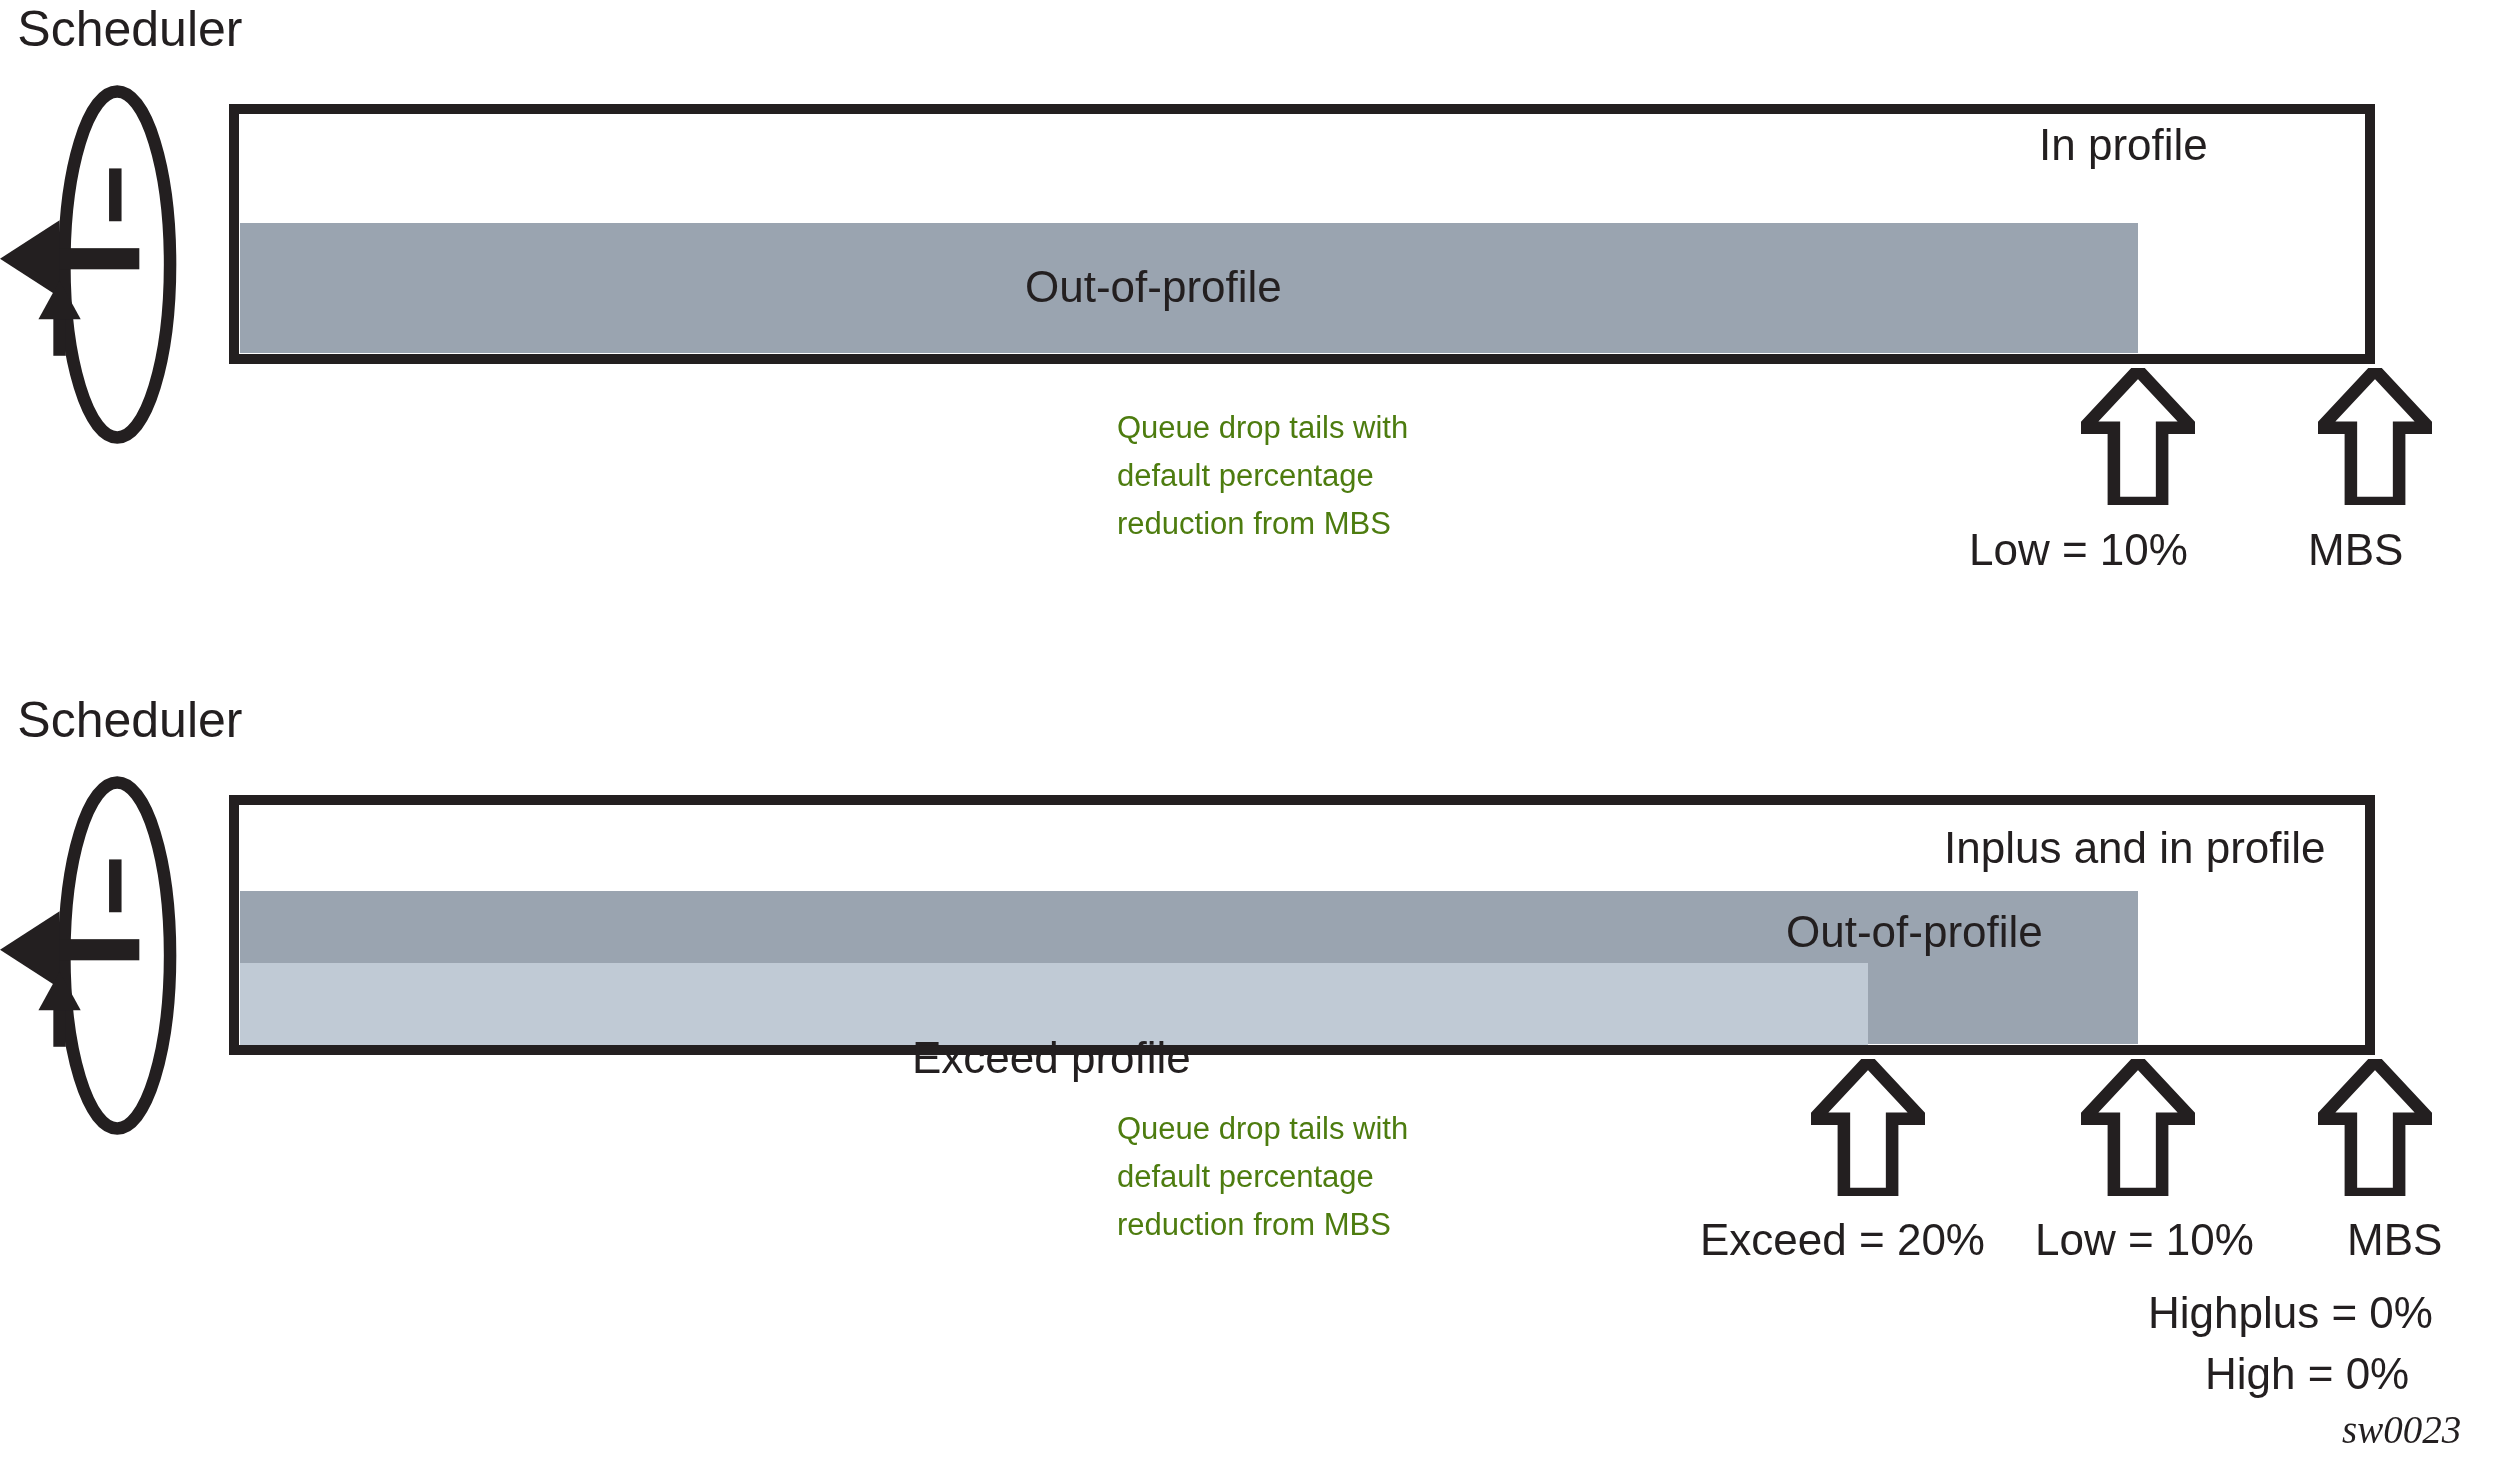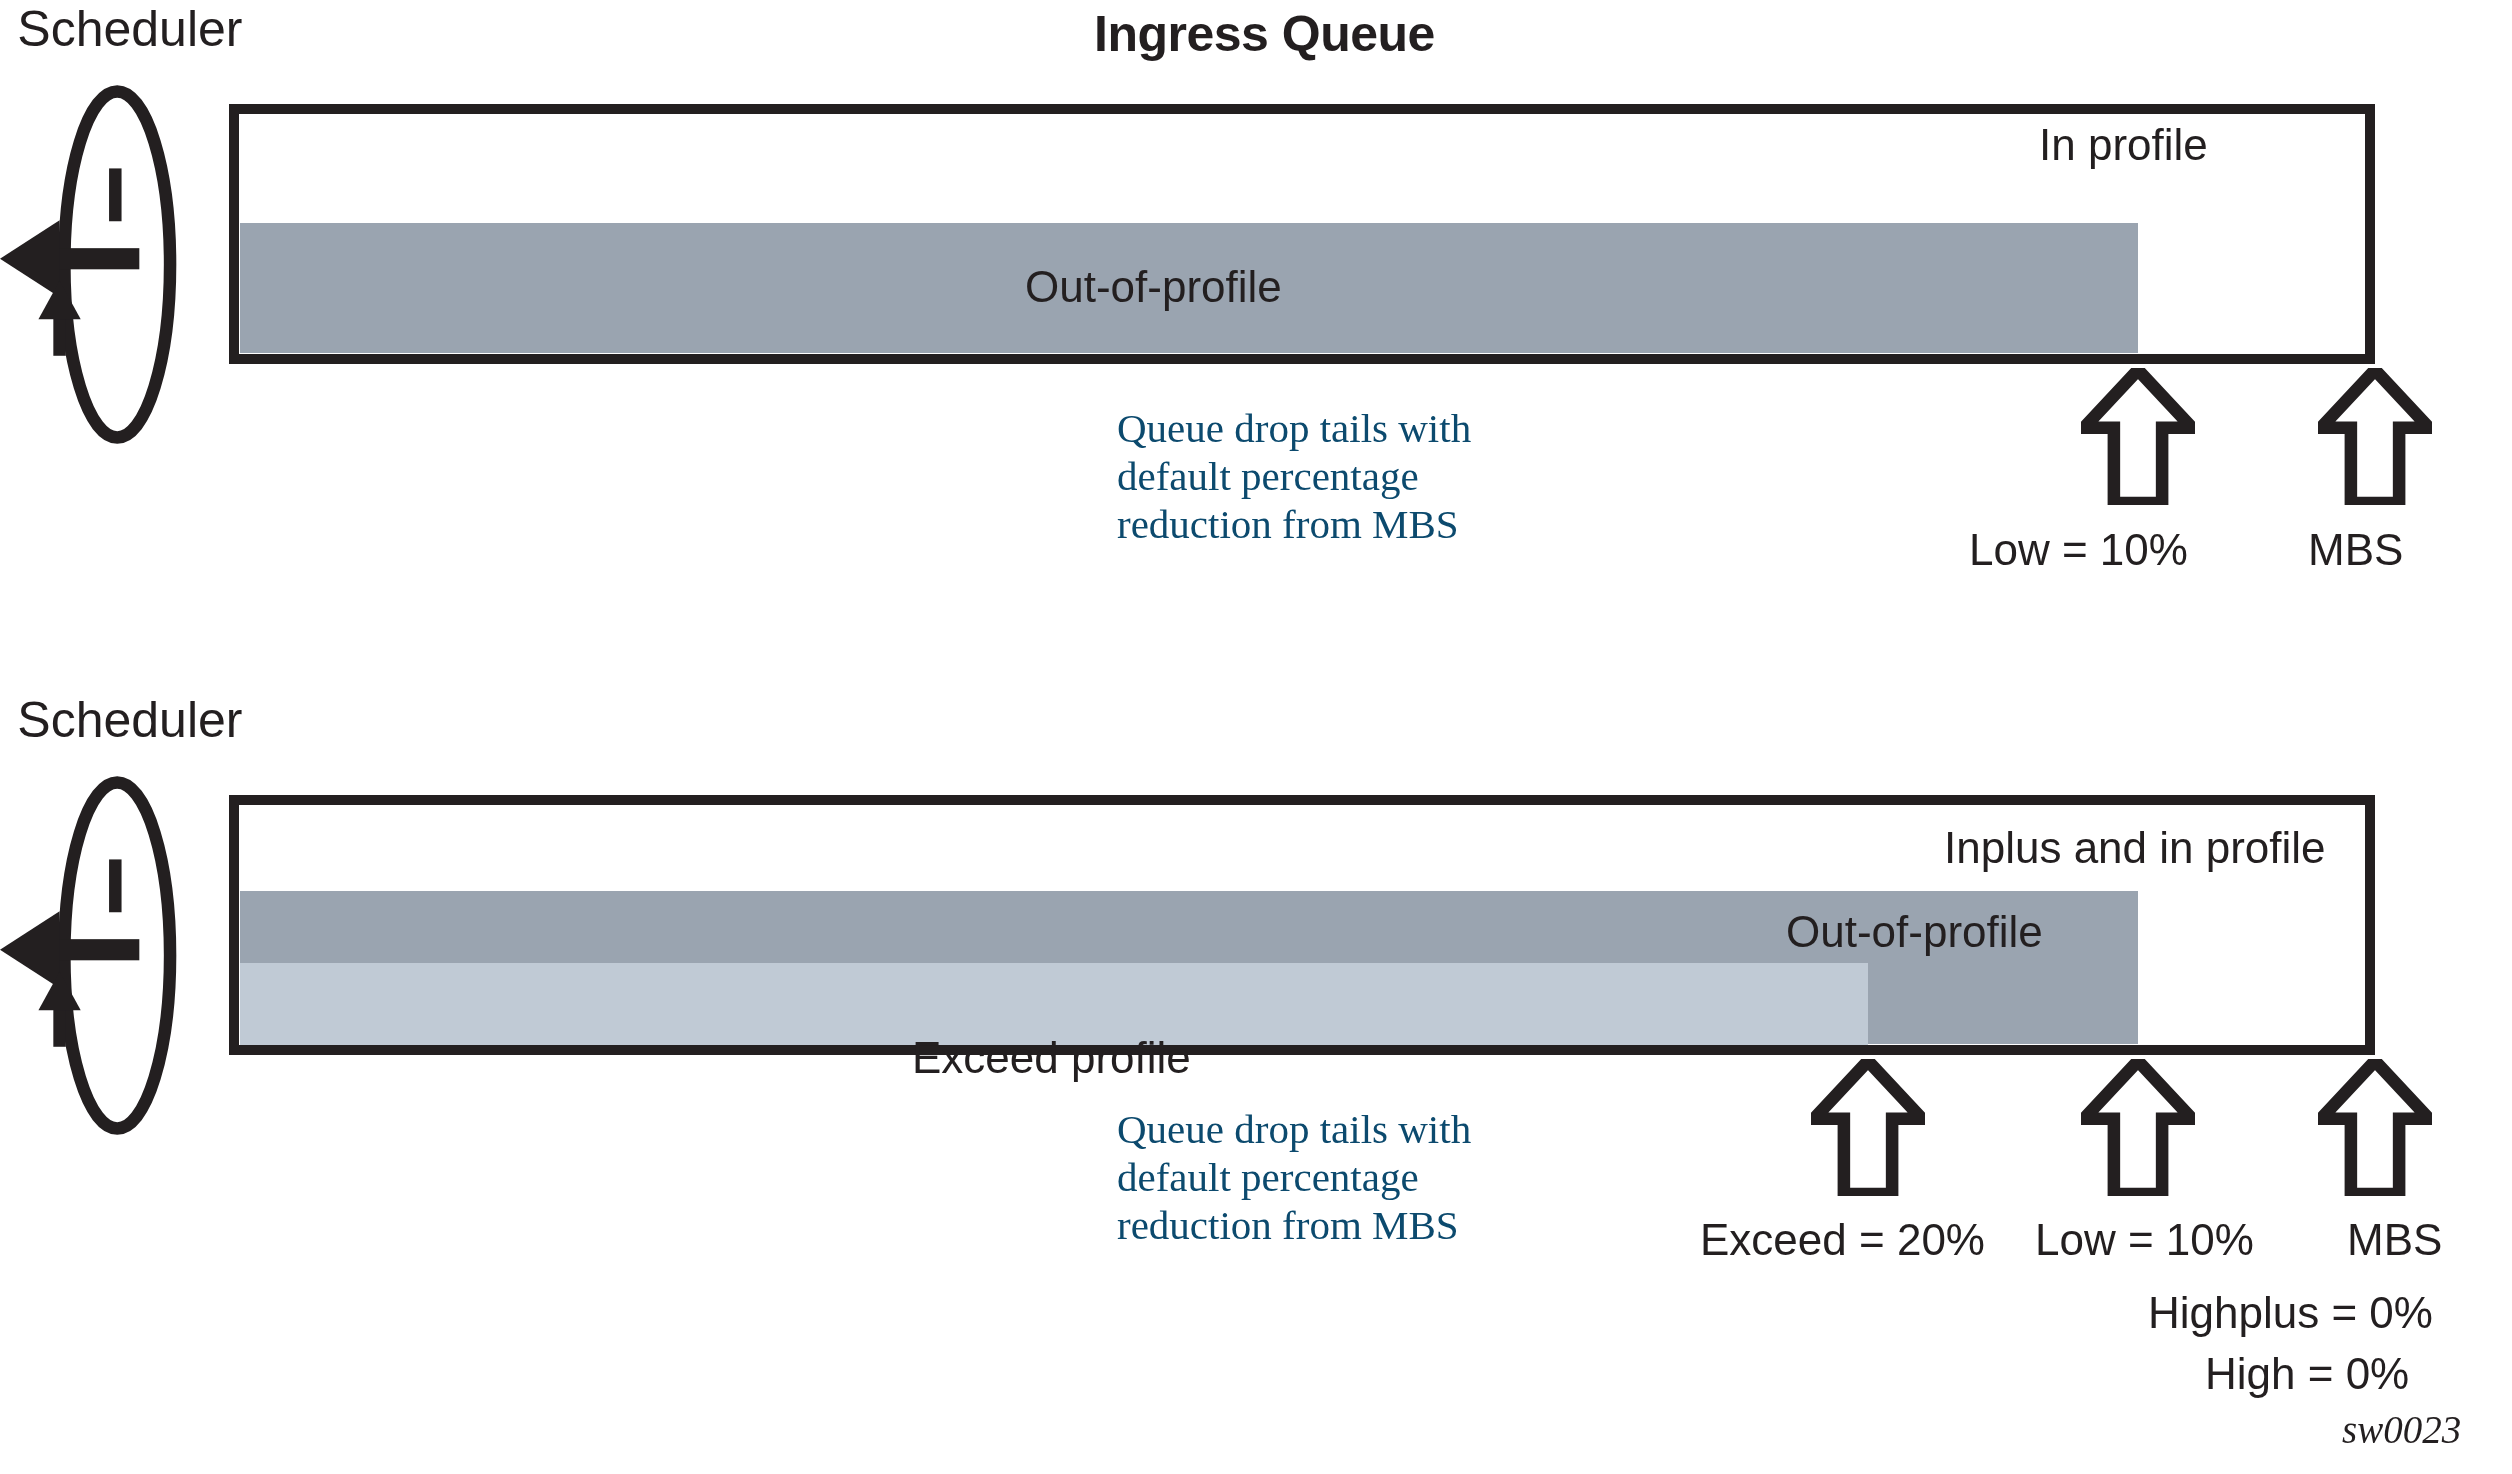--- a/index.html
+++ b/index.html
@@ -11,21 +11,21 @@
   .qbox{position:absolute;border:10.6px solid #231f20;background:#ffffff;box-sizing:border-box;}
 
   
   .bar{position:absolute;}
 
   
   .ttl{position:absolute;font-size:50px;font-weight:bold;color:#231f20;
        white-space:nowrap;letter-spacing:-0.5px;}
   .sched{position:absolute;font-size:50px;color:#231f20;white-space:nowrap;}
   .inbar{position:absolute;font-size:44px;color:#231f20;white-space:nowrap;}
-  .note{position:absolute;font-size:41px;color:#0c4a6e;line-height:48px;white-space:nowrap;font-family:Liberation Serif, serif;}
+  .note{position:absolute;font-size:31px;color:#4d7c0f;line-height:48px;white-space:nowrap;}
   .alabel{position:absolute;font-size:44px;color:#231f20;white-space:nowrap;}
   .figid{position:absolute;font-family:"Liberation Serif", serif;font-style:italic;
          font-size:39px;color:#231f20;white-space:nowrap;}
 
   
   .uparrow{position:absolute;width:114px;height:137px;}
   .uparrow svg{display:block;width:100%;height:100%;}
 
   
   .schedglyph{position:absolute;width:221px;height:375px;}
@@ -43,21 +43,20 @@
       <ellipse cx="122" cy="195" rx="55" ry="180" fill="none" stroke="#231f20" stroke-width="13"></ellipse>
       <path d="M120 95 L120 150" stroke="#231f20" stroke-width="13" fill="none"></path>
       <rect x="55" y="178" width="90" height="22" fill="#231f20"></rect>
       <path d="M62 189 L0 189 L0 189 Z" fill="none"></path>
       <polygon points="62,149 0,189 62,229" fill="#231f20"></polygon>
       <path d="M62 237 L62 290" stroke="#231f20" stroke-width="13" fill="none"></path>
       <polygon points="40,252 62,212 84,252" fill="#231f20"></polygon>
     </svg>
   </div>
 
-  <div class="ttl" style="left:1094px;top:4.8px;">Ingress Queue</div>
 
   <div class="qbox" style="left:229px;top:104px;width:2146px;height:260px;"></div>
 
   <div class="bar" style="left:240px;top:223px;width:1898px;height:130px;background:#9aa4b0;"></div>
 
   <div class="inbar" style="left:2039px;top:120px;">In profile</div>
 
   <div class="inbar" style="left:1025px;top:262px;">Out-of-profile</div>
 
   <div class="note" style="left:1117px;top:404px;">

